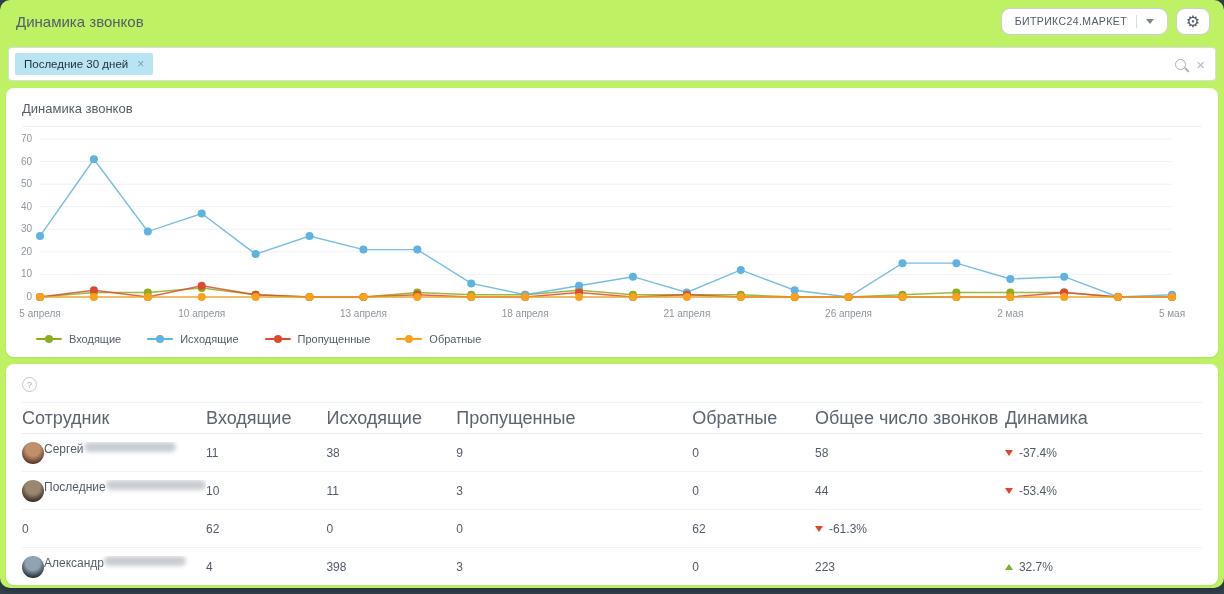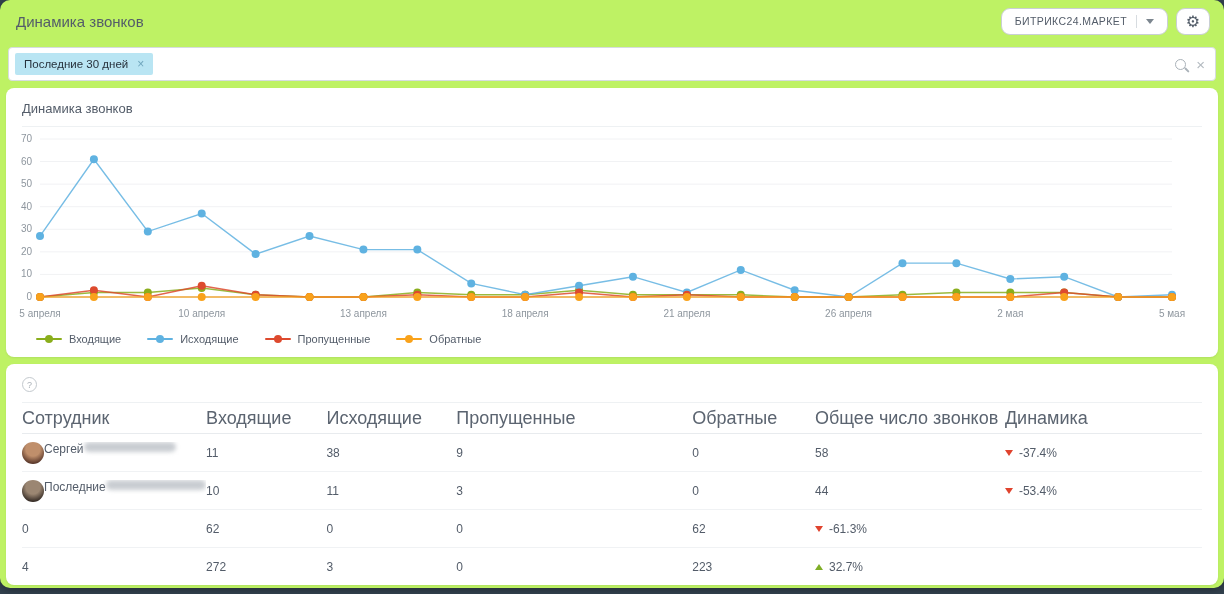--- a/index.html
+++ b/index.html
@@ -321,22 +321,27 @@
         <div class="cell">0</div>
         <div class="cell">0</div>
         <div class="cell">62</div>
         <div class="cell trend-cell">
           <span class="tri down"></span>
           <span>-61.3%</span>
         </div>
       </div>
 
       <div class="trow drow">
+        <div class="cell name-cell">
+          <span class="avatar"></span>
+          <span class="emp">Александр</span>
+          <span class="redacted"></span>
+        </div>
         <div class="cell">4</div>
-        <div class="cell">272</div>
+        <div class="cell">398</div>
         <div class="cell">3</div>
         <div class="cell">0</div>
         <div class="cell">223</div>
         <div class="cell trend-cell">
           <span class="tri up"></span>
           <span>32.7%</span>
         </div>
       </div>
     </div>
   </div>

